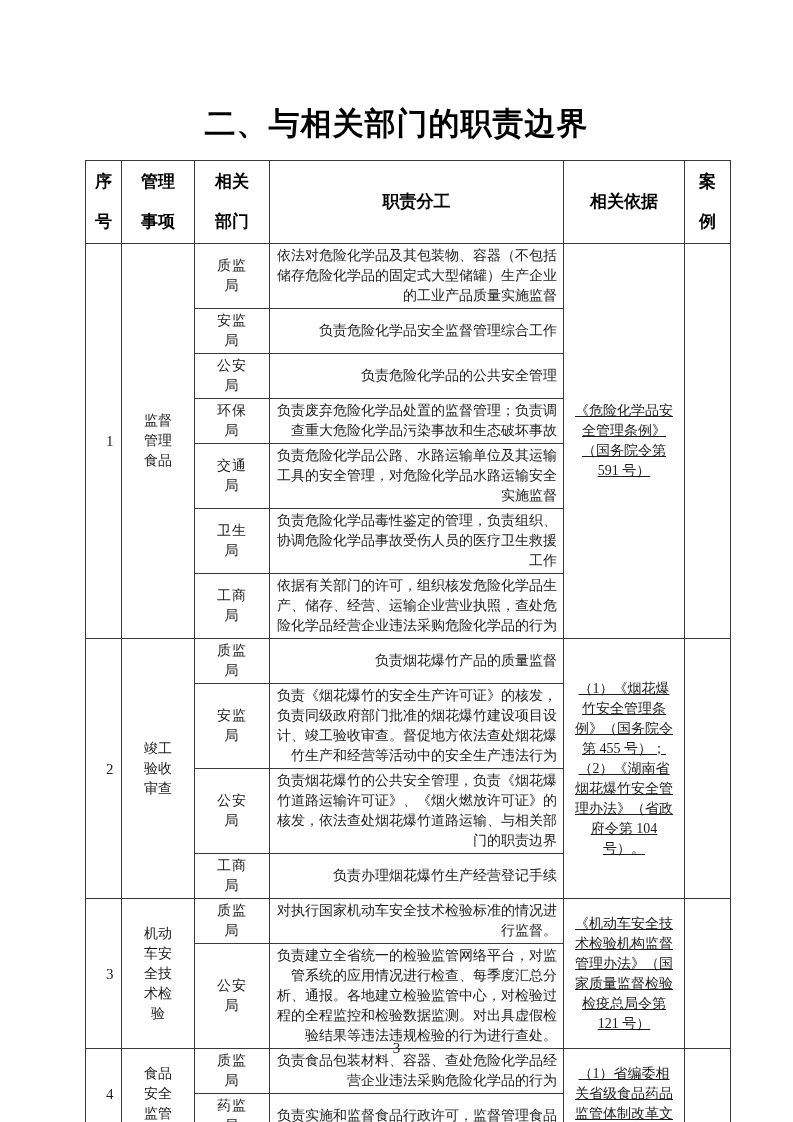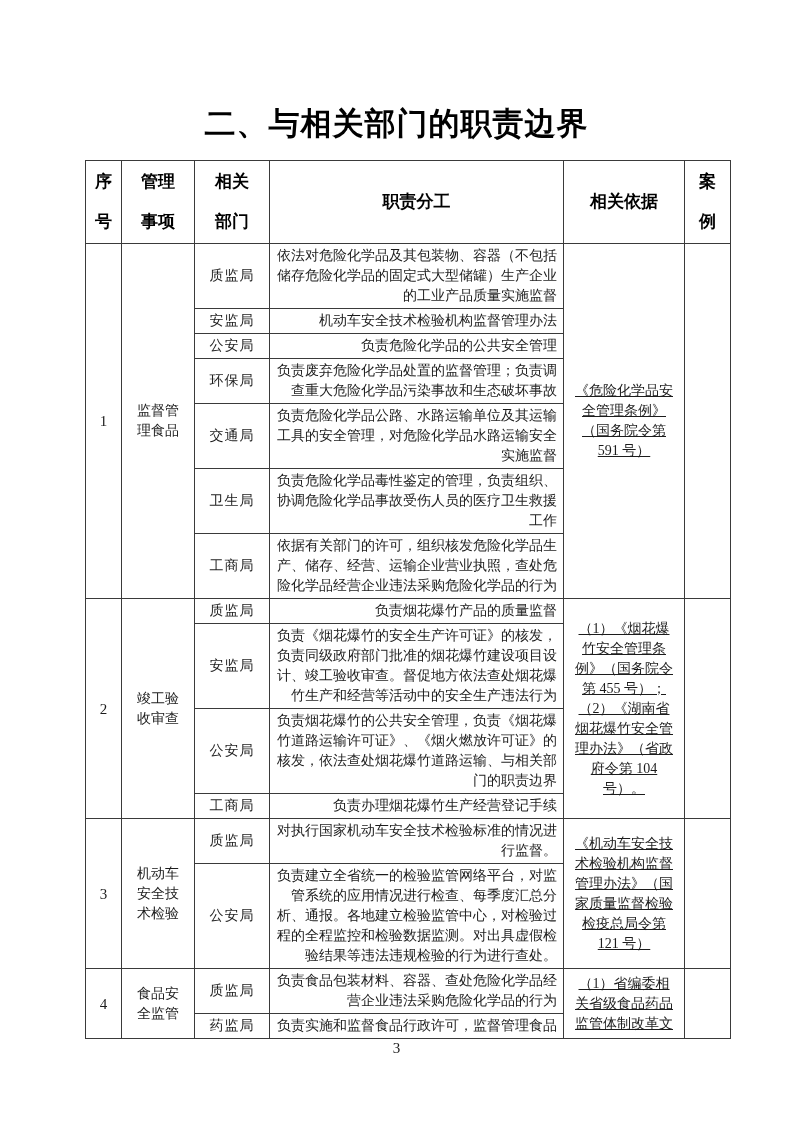--- a/index.html
+++ b/index.html
@@ -45,21 +45,21 @@
     line-height: 40px;
     padding: 0;
     text-align: center;
     vertical-align: middle;
     white-space: pre-line;
     color: #000000;
   }
   .doc-table td {
     font-size: 14px;
     line-height: 20px;
-    padding: 2px 12px;
+    padding: 2px 20px;
     text-align: center;
     vertical-align: middle;
   }
   td.num-cell { font-size: 15px; }
   td.dept-cell { letter-spacing: 1px; }
   td.duty-cell { padding: 2px 6px; text-align: right; }
   td.basis-cell { padding: 2px 8px; text-decoration: underline; }
   td.case-cell { padding: 0; }
   .page-number {
     position: absolute;
@@ -106,21 +106,21 @@
       <tr>
         <td class="num-cell" rowspan="7">1</td>
         <td class="matter-cell" rowspan="7">监督管理食品</td>
         <td class="dept-cell">质监局</td>
         <td class="duty-cell">依法对危险化学品及其包装物、容器（不包括储存危险化学品的固定式大型储罐）生产企业的工业产品质量实施监督</td>
         <td class="basis-cell" rowspan="7">《危险化学品安全管理条例》（国务院令第 591 号）</td>
         <td class="case-cell" rowspan="7"></td>
       </tr>
       <tr>
         <td class="dept-cell">安监局</td>
-        <td class="duty-cell">机动车安全技术检验机构监督管理办法</td>
+        <td class="duty-cell">负责危险化学品安全监督管理综合工作</td>
       </tr>
       <tr>
         <td class="dept-cell">公安局</td>
         <td class="duty-cell">负责危险化学品的公共安全管理</td>
       </tr>
       <tr>
         <td class="dept-cell">环保局</td>
         <td class="duty-cell">负责废弃危险化学品处置的监督管理；负责调查重大危险化学品污染事故和生态破坏事故</td>
       </tr>
       <tr>

